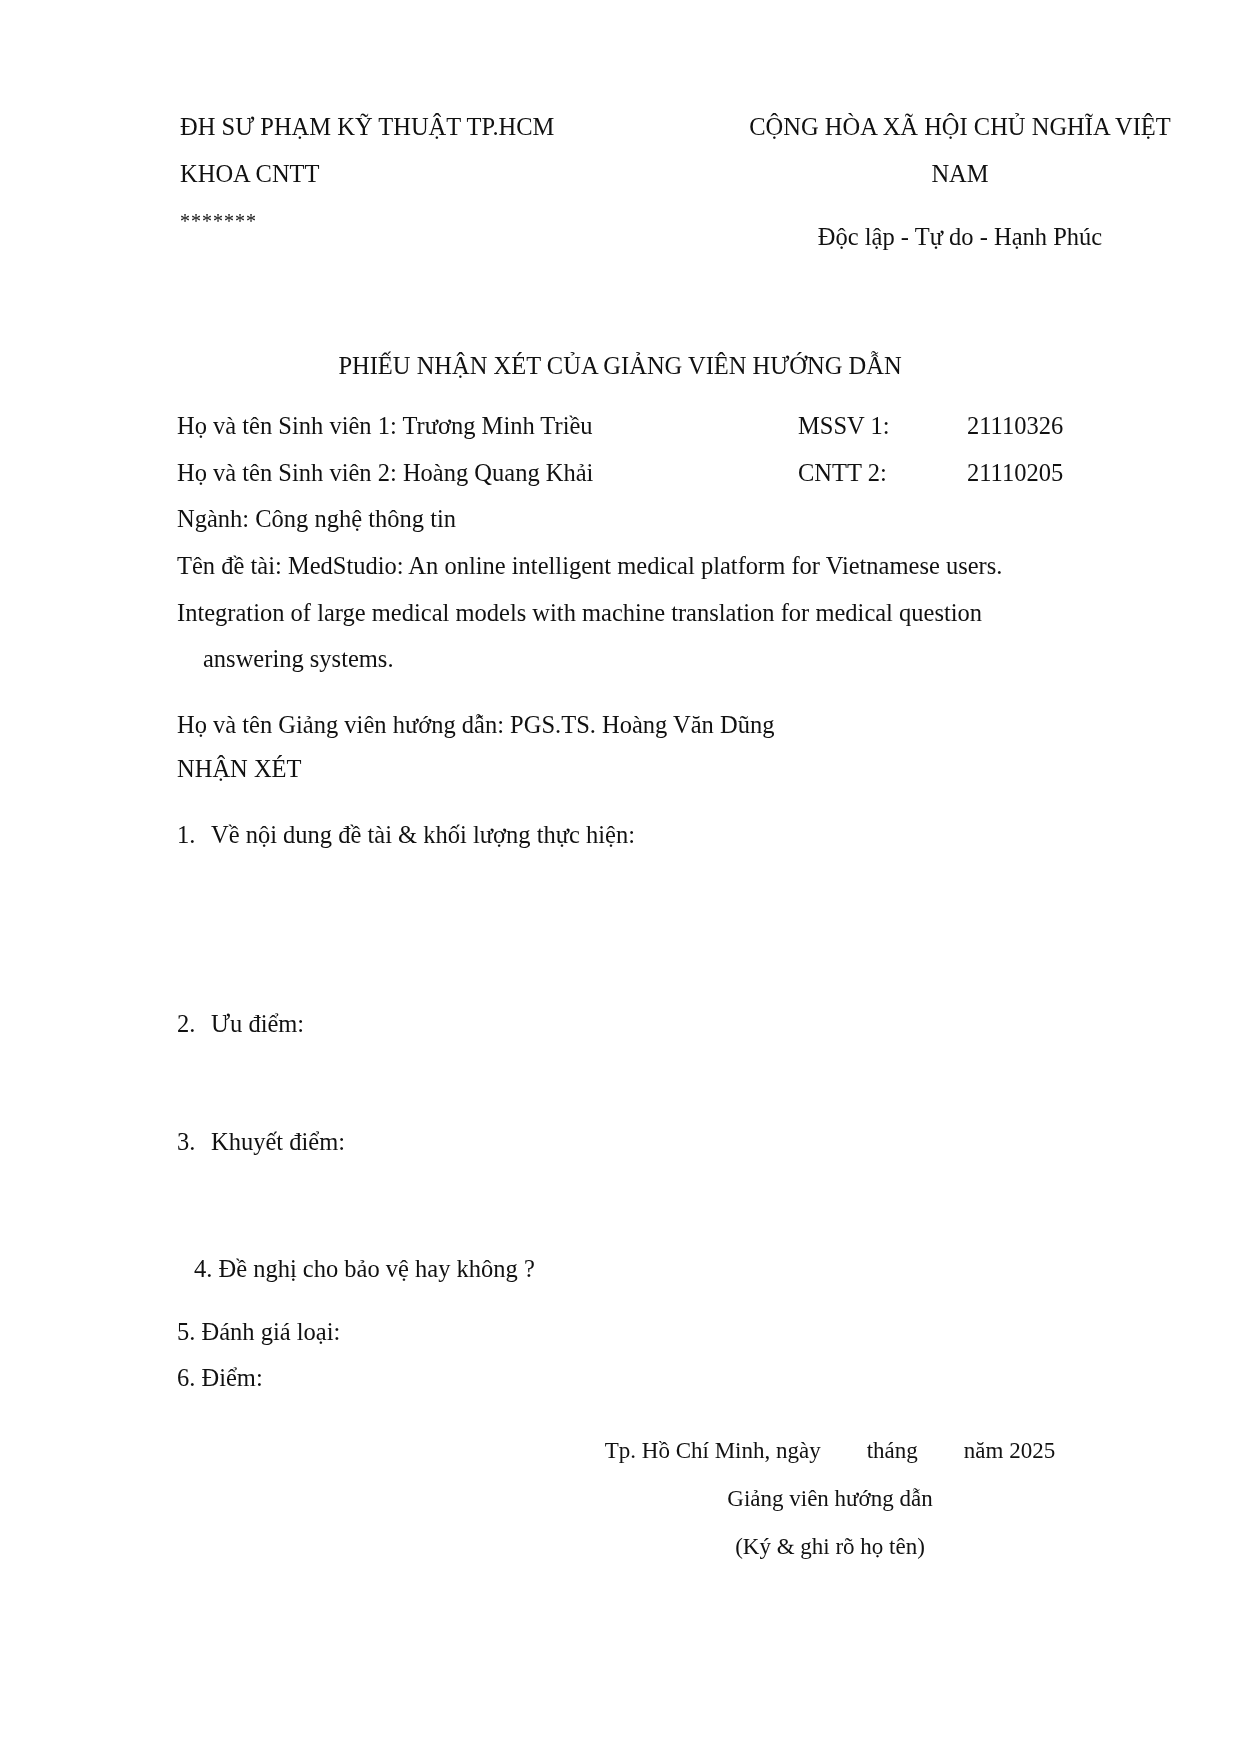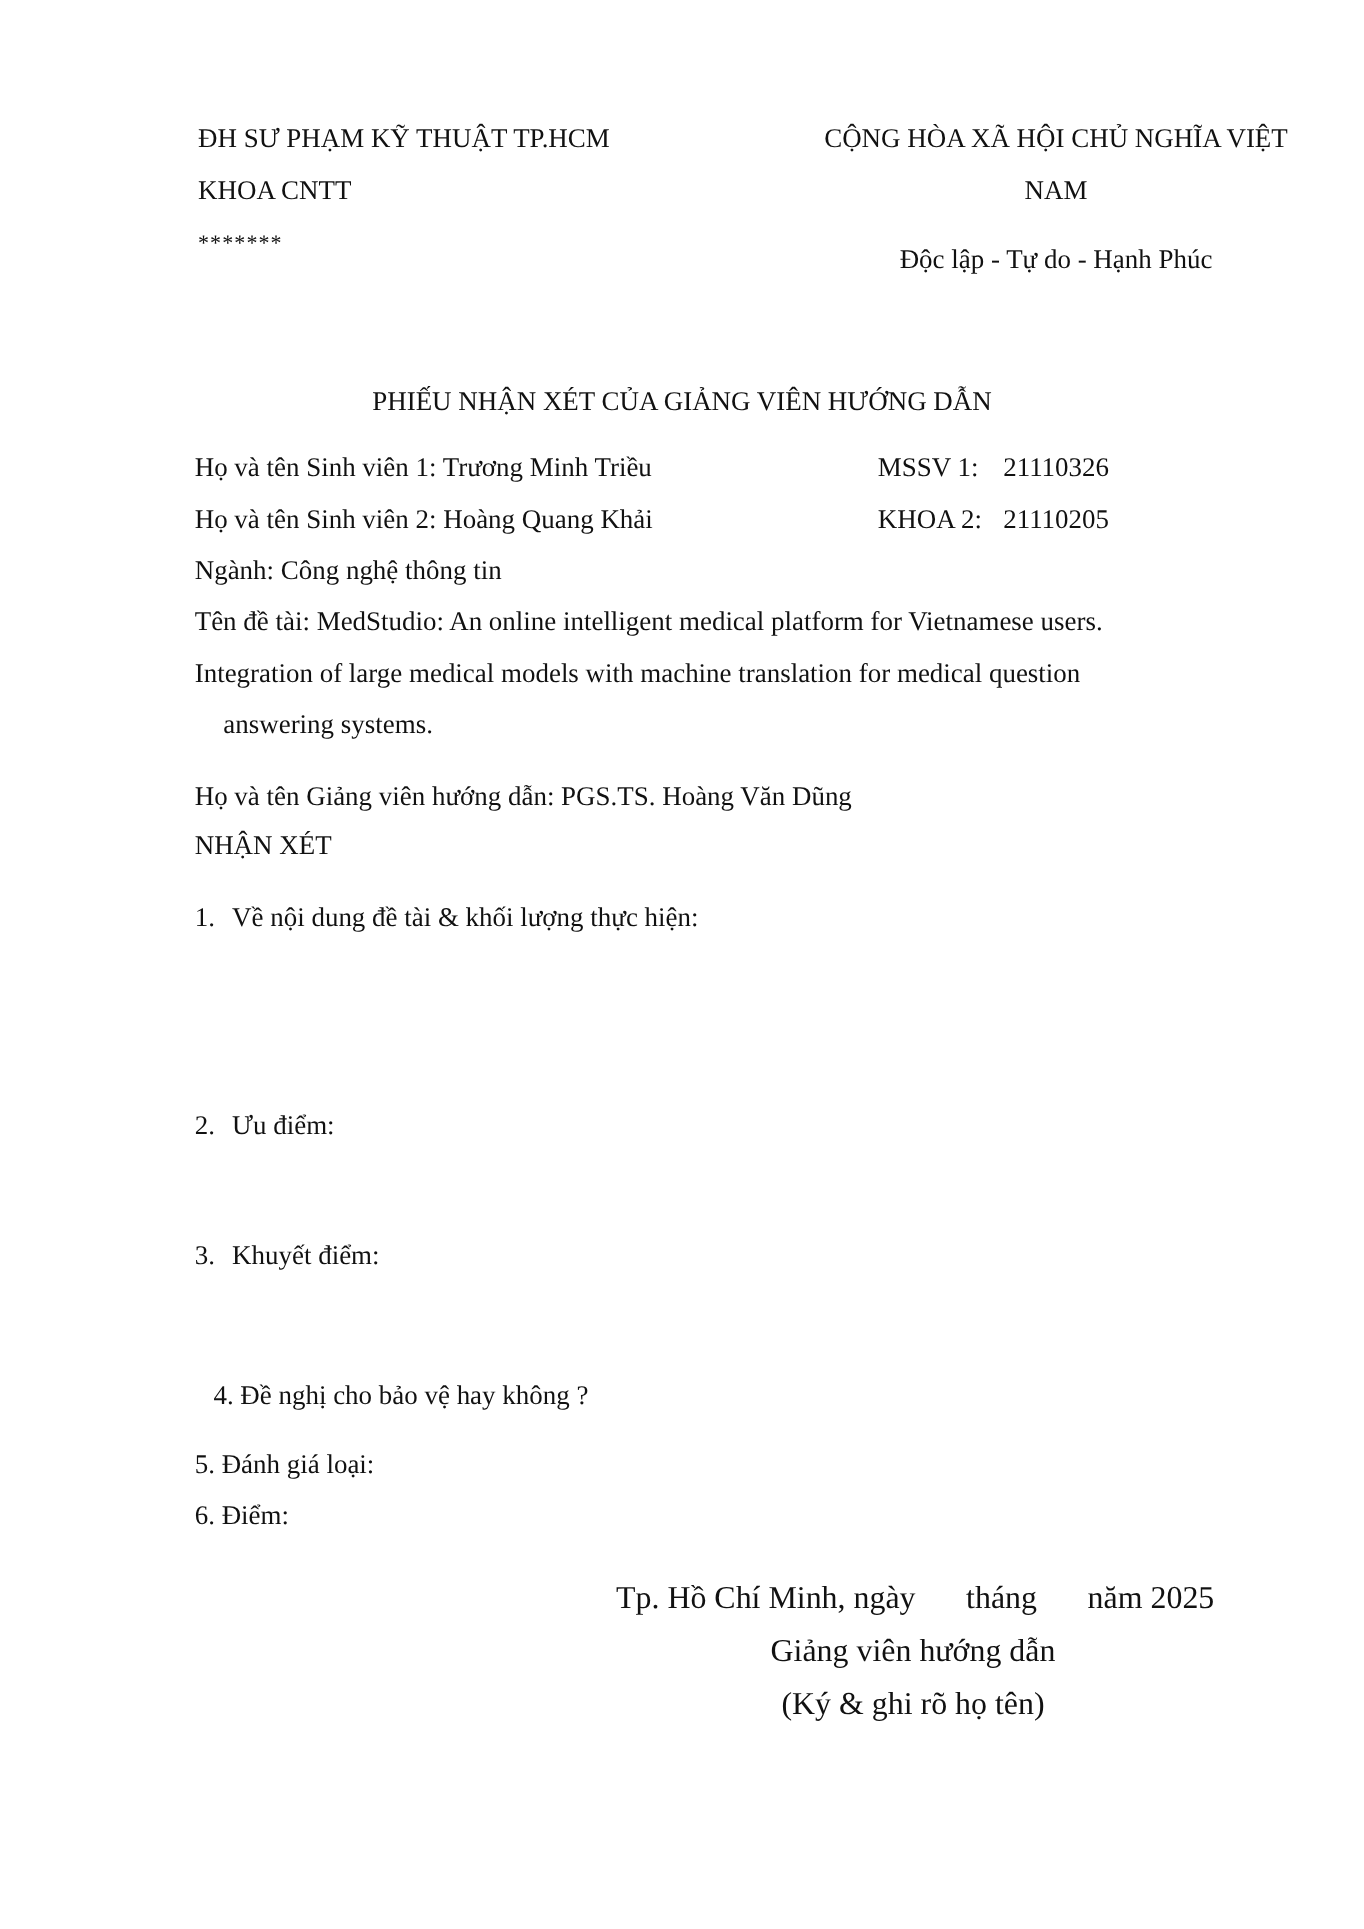--- a/index.html
+++ b/index.html
@@ -34,26 +34,26 @@
       left: 0;
       width: 1240px;
       text-align: center;
     }
     .stars {
       font-size: 20px;
       letter-spacing: 1px;
     }
     .col-left { left: 177px; }
     .mssv-label { left: 798px; }
-    .mssv-value { left: 912px; }
+    .mssv-value { left: 967px; }
     .sig-block {
       left: 560px;
       width: 540px;
       text-align: center;
-      font-size: 29px;
+      font-size: 23px;
     }
     .gap { display: inline-block; }
     .num { display: inline-block; width: 34px; }
   </style>
 </head>
 <body>
 
 <div class="abs center-left" style="top:115px;">ĐH SƯ PHẠM KỸ THUẬT TP.HCM</div>
 <div class="abs center-left" style="top:162px;">KHOA CNTT</div>
 <div class="abs center-left stars" style="top:211px;">*******</div>
@@ -62,21 +62,21 @@
 <div class="abs center-right" style="top:162px;">NAM</div>
 <div class="abs center-right" style="top:225px;">Độc lập - Tự do - Hạnh Phúc</div>
 
 <div class="abs title" style="top:354px;">PHIẾU NHẬN XÉT CỦA GIẢNG VIÊN HƯỚNG DẪN</div>
 
 <div class="abs col-left" style="top:414px;">Họ và  tên Sinh viên 1: Trương Minh Triều</div>
 <div class="abs mssv-label" style="top:414px;">MSSV 1:</div>
 <div class="abs mssv-value" style="top:414px;">21110326</div>
 
 <div class="abs col-left" style="top:461px;">Họ và  tên Sinh viên 2: Hoàng Quang Khải</div>
-<div class="abs mssv-label" style="top:461px;">KHOA 2:</div>
+<div class="abs mssv-label" style="top:461px;">CNTT 2:</div>
 <div class="abs mssv-value" style="top:461px;">21110205</div>
 
 <div class="abs col-left" style="top:507px;">Ngành: Công nghệ thông tin</div>
 
 <div class="abs col-left" style="top:554px;">Tên đề tài: MedStudio: An online intelligent medical platform for Vietnamese users.</div>
 <div class="abs col-left" style="top:601px;">Integration of large medical models with machine translation for medical question</div>
 <div class="abs col-left" style="top:647px;margin-left:26px;">answering systems.</div>
 
 <div class="abs col-left" style="top:713px;">Họ và  tên Giảng viên hướng dẫn: PGS.TS. Hoàng Văn Dũng</div>
 

